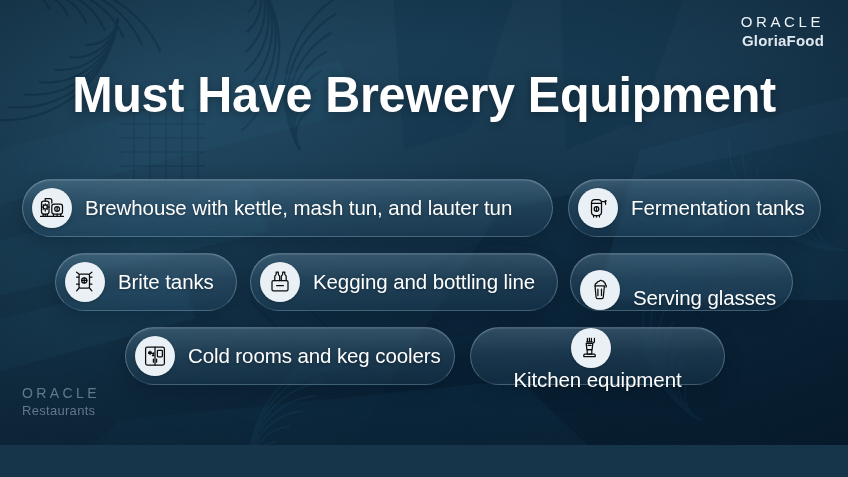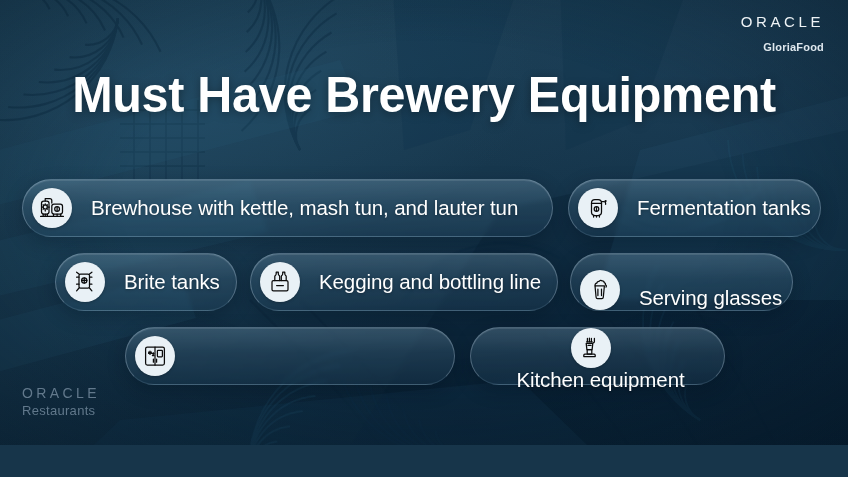--- a/index.html
+++ b/index.html
@@ -34,21 +34,21 @@
   
   .logo-tr{
     position:absolute;top:14px;right:24px;text-align:right;
     line-height:1;
   }
   .logo-tr .oracle{
     color:#eef3f6;font-size:15px;letter-spacing:3.6px;font-weight:400;
     font-family:"Liberation Sans", sans-serif;
   }
   .logo-tr .sub{
-    color:#dfe8ee;font-size:11px;font-weight:700;letter-spacing:.2px;margin-top:13px;
+    color:#dfe8ee;font-size:15px;font-weight:700;letter-spacing:.2px;margin-top:4px;
   }
   .logo-bl{
     position:absolute;left:22px;bottom:28px;line-height:1;
   }
   .logo-bl .oracle{
     color:#62798c;font-size:14px;letter-spacing:3.4px;font-weight:400;
   }
   .logo-bl .sub{
     color:#61788b;font-size:13px;letter-spacing:.3px;margin-top:4px;font-weight:400;
   }
@@ -77,21 +77,21 @@
     white-space:nowrap;
   }
   .badge{
     width:40px;height:40px;flex:0 0 40px;border-radius:50%;
     background:#e9f1f6;
     display:flex;align-items:center;justify-content:center;
     box-shadow:0 1px 3px rgba(0,0,0,.22);
   }
   .badge svg{display:block;}
   .pill-label{
-    margin-left:19px;color:#ffffff;
+    margin-left:13px;color:#ffffff;
     font-family:"Liberation Sans Narrow","Liberation Sans", sans-serif;
     font-size:20.5px;font-weight:400;letter-spacing:-0.1px;
     text-shadow:0 1px 3px rgba(0,0,0,.30);
   }
 </style>
 </head>
 <body>
 
 <div class="slide">
 
@@ -244,20 +244,21 @@
       <svg width="26" height="26" viewBox="0 0 26 26" fill="none" stroke="#0b0b0b" stroke-width="1.25" stroke-linecap="round" stroke-linejoin="round">
         <rect x="3.6" y="4" width="18.8" height="18" rx="1.8"></rect>
         <path d="M13 4 v18"></path>
         <path d="M11.2 9.6 v2.6 M10.4 10.6 h1.6"></path>
         <path d="M10.4 12.6 h1.6"></path>
         <path d="M8 8 v3.4 M6.6 9.1 l1.4 .9 1.4-.9 M6.6 10.4 l1.4-.9 1.4 .9"></path>
         <rect x="15.4" y="7.4" width="5" height="6.4" rx="0.7"></rect>
         <path d="M14.6 16 v3.2 M11.4 16 v3.2"></path>
       </svg>
     </span>
+    <span class="pill-label">Cold rooms and keg coolers</span>
   </div>
 
   <div class="pill" style="left:470px;top:327px;width:255px;flex-direction:column;">
     <span class="badge">
       <svg width="26" height="26" viewBox="0 0 26 26" fill="none" stroke="#0b0b0b" stroke-width="1.25" stroke-linecap="round" stroke-linejoin="round">
         <path d="M9.4 3.4 v3.4 M11.4 3.2 v3.6 M13.4 3.4 v3.4"></path>
         <path d="M8.6 6.8 h5.6"></path>
         <path d="M16.4 3.4 v3.2 a1.3 1.3 0 0 1 -1.3 1.3"></path>
         <path d="M8.2 8.4 h6.6 l-.7 6.2 h-5.2 Z"></path>
         <rect x="9.2" y="14.6" width="4.6" height="4.6" rx="0.6"></rect>

